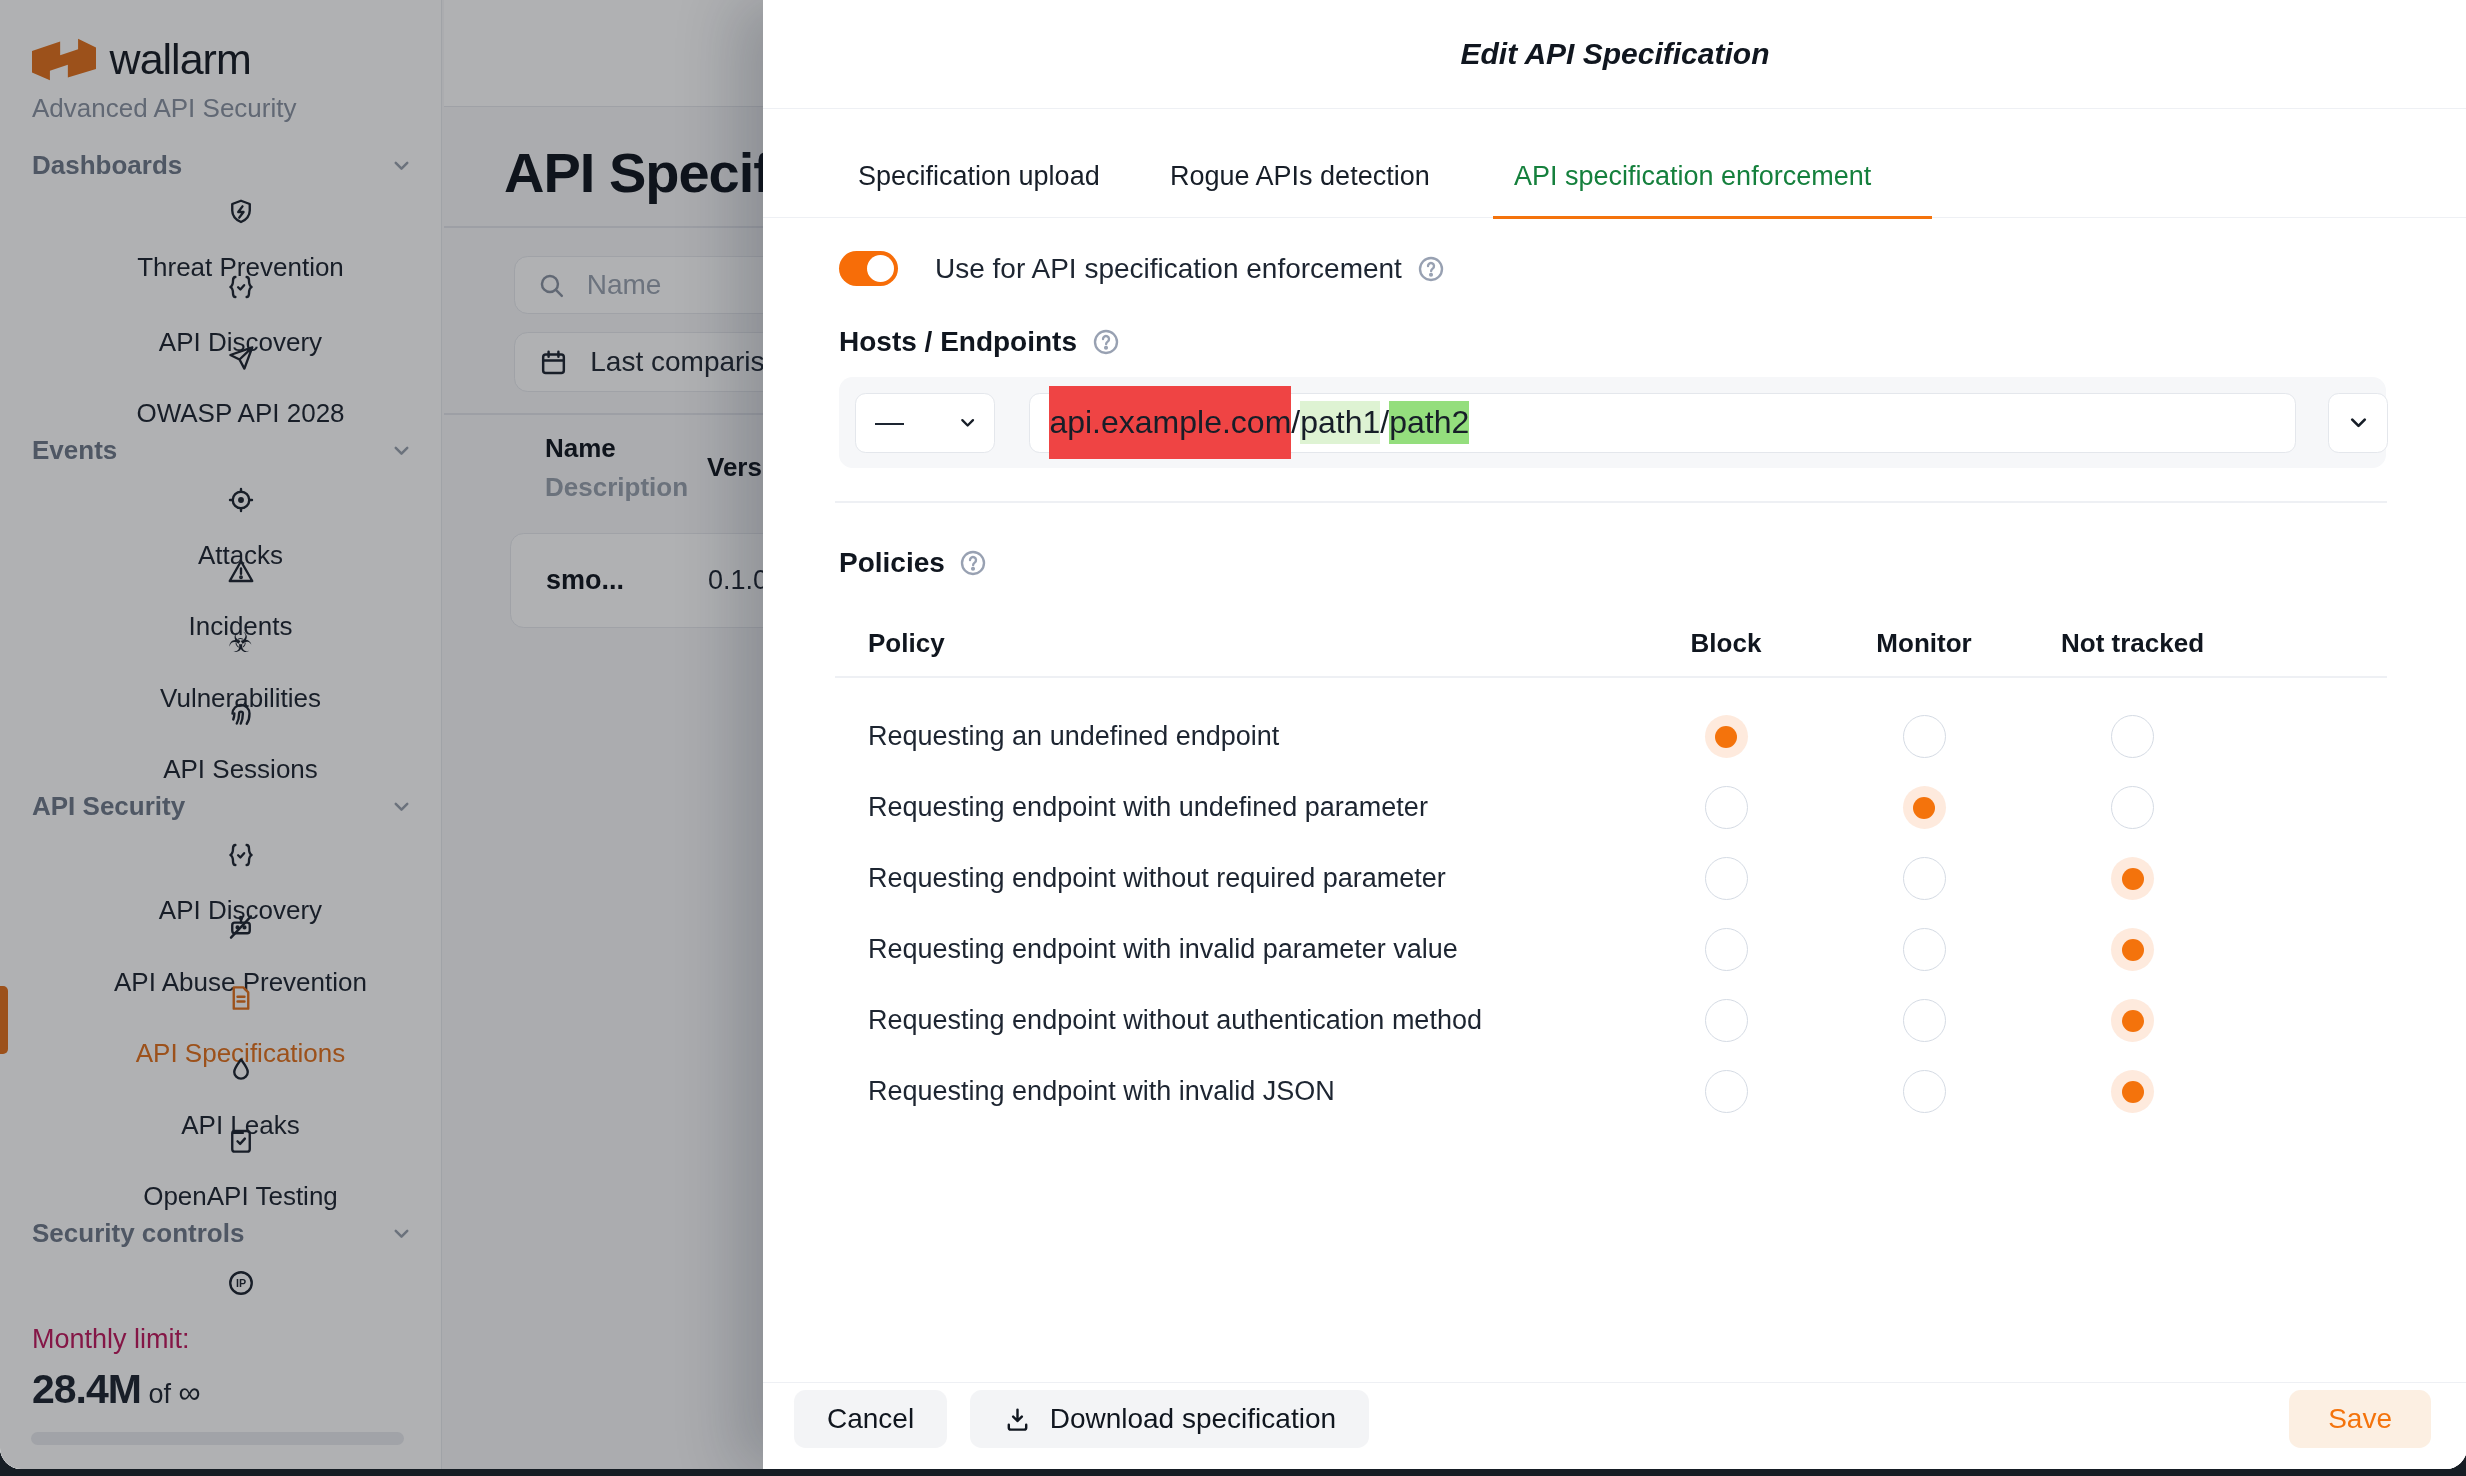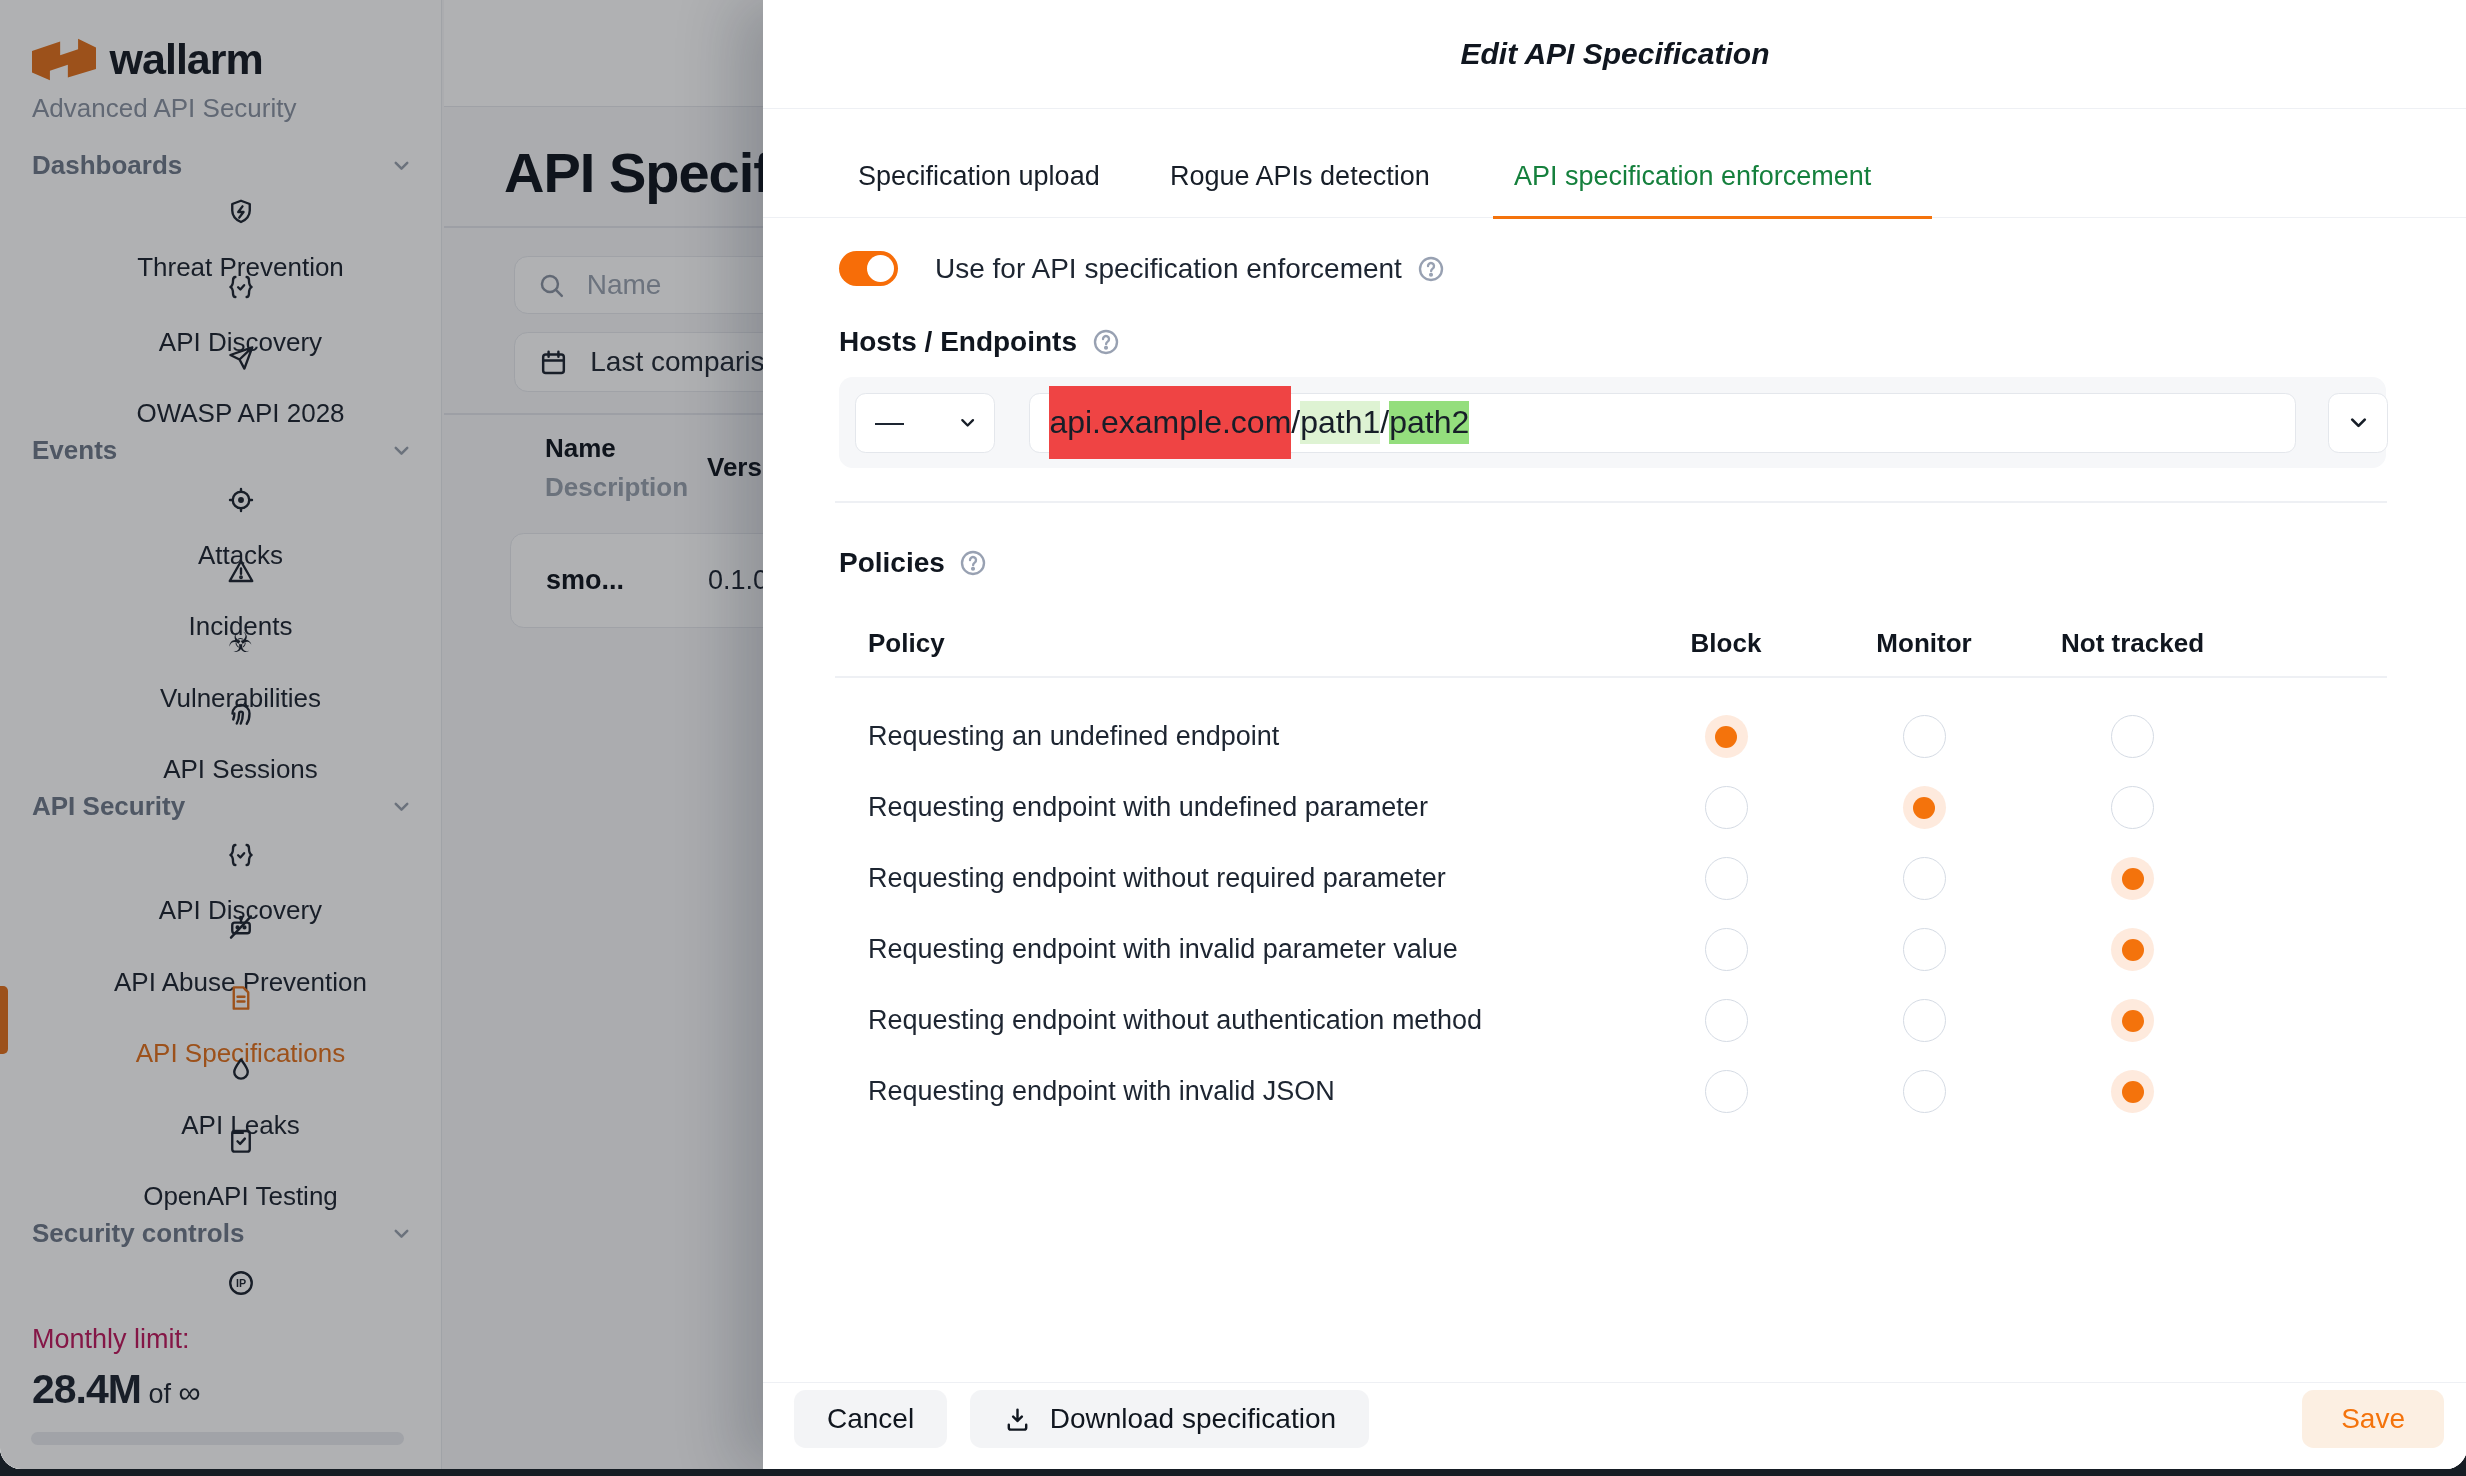--- a/index.html
+++ b/index.html
@@ -9,21 +9,21 @@
   #screen { position:relative; width:2467px; height:1477px; background:#161d24; }
   #app { position:absolute; left:0; top:0; width:2467px; height:1469px;
          background:#f8f8f9; border-radius:0 0 21.3px 21.3px; overflow:hidden; }
 
   
   .sidebar { position:absolute; left:0; top:0; width:442px; height:100%;
              background:#ffffff; border-right:1.9px solid #e8eaee; }
   .logo-row { position:absolute; left:32px; top:35px; display:flex; align-items:center; gap:13.6px; }
   .logo-mark { width:64px; height:43px; background:#e2711d;
                clip-path:polygon(0% 30%, 44% 8%, 44% 40%, 72% 26%, 72% 2%, 100% 22%, 100% 72%, 56% 92%, 56% 62%, 28% 76%, 28% 98%, 0% 80%); }
-  .logo-text { font-size:43px; font-weight:700; color:#161c24; letter-spacing:-1px; }
+  .logo-text { font-size:43px; font-weight:400; color:#161c24; letter-spacing:-1px; }
   .logo-sub { position:absolute; left:32px; top:93px; font-size:26px; color:#8a93a2; }
 
   .nav-row { position:absolute; left:0; width:442px; height:72px; display:flex; align-items:center; }
   .nav-header { padding-left:32px; font-size:26px; font-weight:700; color:#6f7a8a; }
   .nav-header .chev { position:absolute; right:29px; width:23px; height:23px; color:#98a1ae; }
   .nav-item { padding-left:39px; gap:25px; font-size:26px; color:#1d2531; cursor:pointer;flex-direction:column; }
   .nav-item .icon { width:30px; height:30px; flex:0 0 30px; color:#1d2531; }
   .nav-item .uni { width:30px; flex:0 0 30px; font-size:28px; line-height:30px; text-align:center; }
   .nav-item.is-active { color:#e2711d; }
   .nav-item.is-active .icon { color:#e2711d; }
@@ -124,21 +124,21 @@
   .radio.on::after { content:""; width:22px; height:22px; border-radius:50%; background:#f4730c; }
 
   .m-footer { position:absolute; left:0; right:0; top:1382px; bottom:0; border-top:1.9px solid #eef0f4;
               display:flex; align-items:center; }
   .btn { height:58px; border:none; border-radius:11.6px; background:#f3f4f6; color:#10161f;
          font-size:28px; font-family:"Liberation Sans", sans-serif; display:flex; align-items:center;
          justify-content:center; gap:17.5px; cursor:pointer; padding:0 33px; margin-top:-13.6px; }
   .btn .icon { width:29px; height:29px; }
   .btn-cancel { margin-left:31px; }
   .btn-download { margin-left:23px; }
-  .btn-save { margin-left:auto; margin-right:23px; background:#fcefe2; color:#f4730c; padding:0 39px; }
+  .btn-save { margin-left:auto; margin-right:36px; background:#fcefe2; color:#f4730c; padding:0 39px; }
 
   .icon svg, .help svg, .chev svg { width:100%; height:100%; display:block; }
 </style>
 </head>
 <body>
 
 <div id="screen">
   <div id="app">
 
     <nav class="sidebar">

